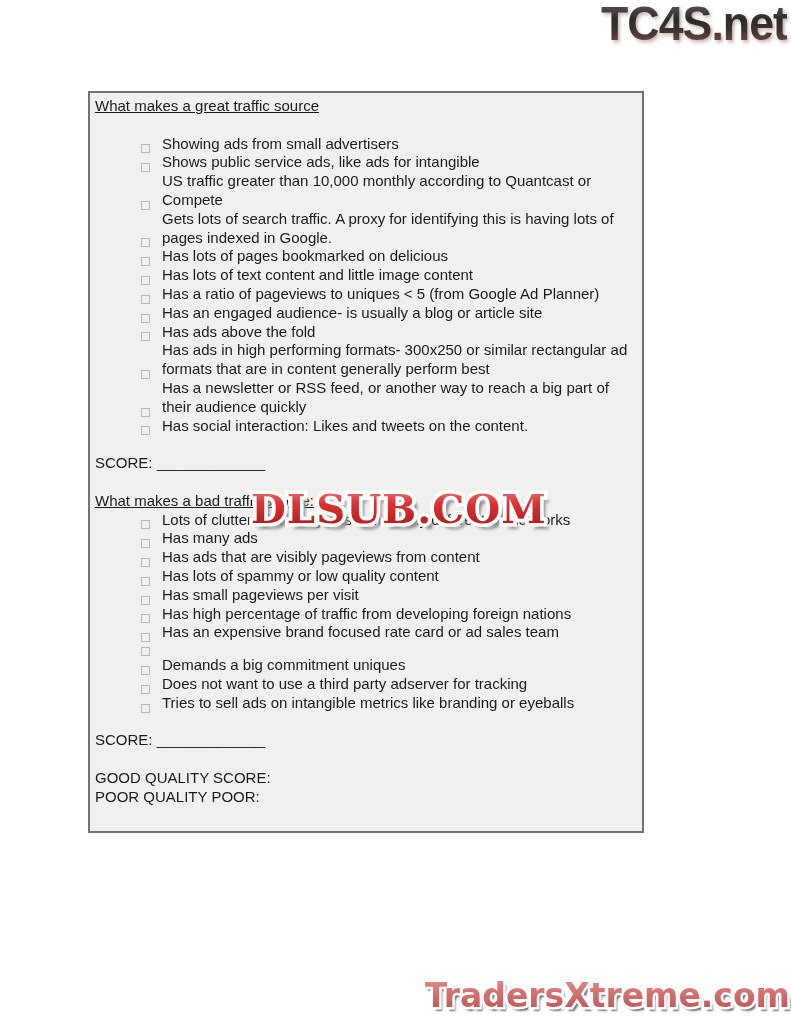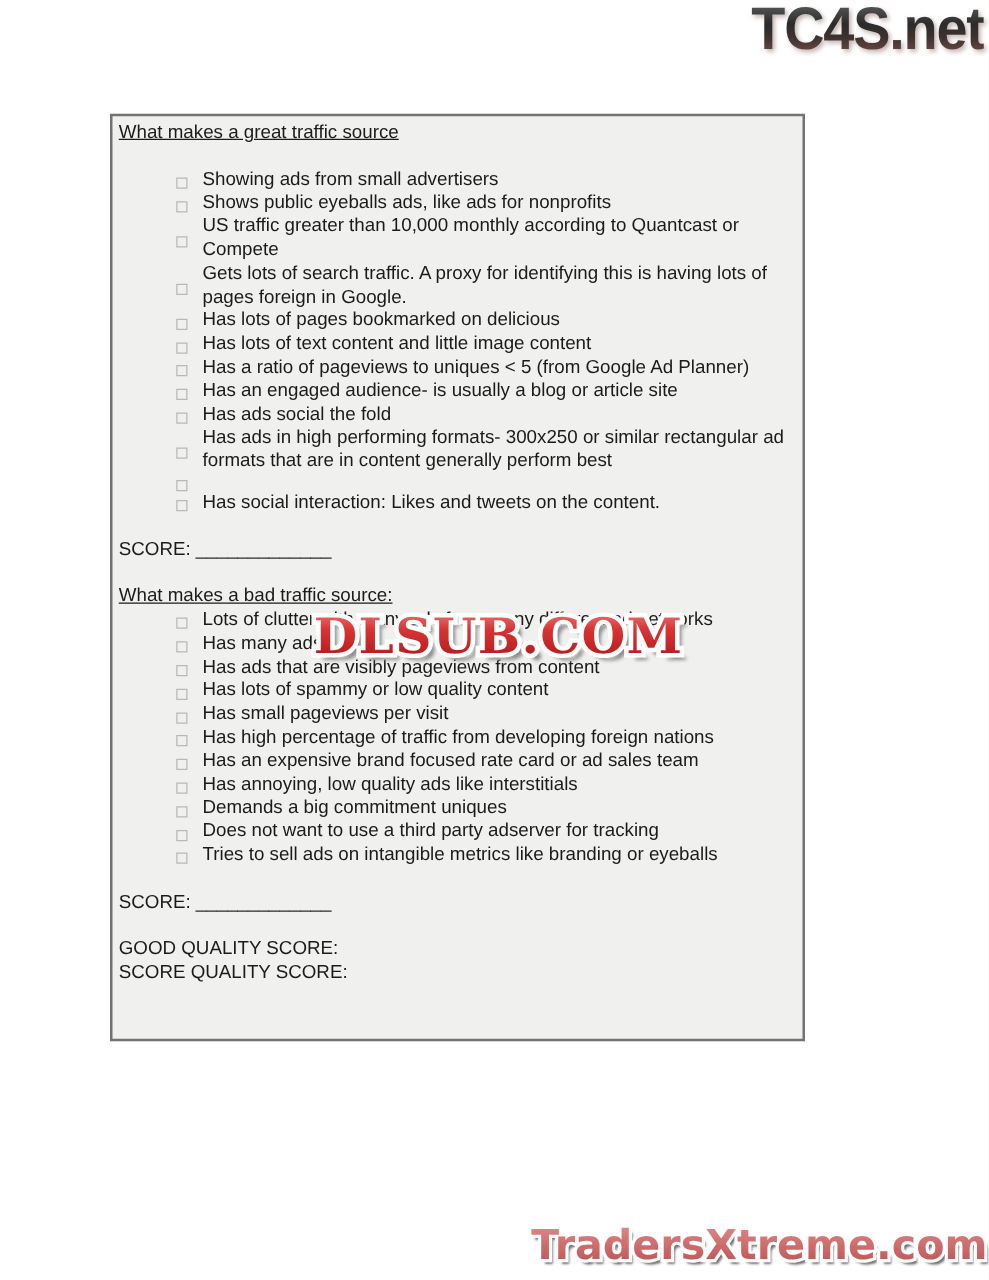--- a/index.html
+++ b/index.html
@@ -41,21 +41,21 @@
   }
   .h-underline {
     text-decoration:underline;
     font-size:15px;
     font-weight:normal;
   }
   .gap-above { margin-top:18.8px; }
 
   .check-item {
     display:flex;
-    align-items:center;
+    align-items:flex-end;
     padding-left:46px;
   }
   .checkbox {
     flex:none;
     width:9px; height:9px;
     border:1px solid #b8b8b8;
     margin:5px 12px 0 0;
     background:transparent;
   }
   .item-text { max-width:538px; }
@@ -129,31 +129,31 @@
 
   <div class="gap-above">
 
       <div class="check-item">
         <span class="checkbox"></span>
         <span class="item-text">Showing ads from small advertisers</span>
       </div>
 
       <div class="check-item">
         <span class="checkbox"></span>
-        <span class="item-text">Shows public eyeballs ads, like ads for nonprofits</span>
+        <span class="item-text">Shows public service ads, like ads for intangible</span>
       </div>
 
       <div class="check-item">
         <span class="checkbox"></span>
         <span class="item-text">US traffic greater than 10,000 monthly according to Quantcast or Compete</span>
       </div>
 
       <div class="check-item">
         <span class="checkbox"></span>
-        <span class="item-text">Gets lots of search traffic. A proxy for identifying this is having lots of pages foreign in Google.</span>
+        <span class="item-text">Gets lots of search traffic. A proxy for identifying this is having lots of pages indexed in Google.</span>
       </div>
 
       <div class="check-item">
         <span class="checkbox"></span>
         <span class="item-text">Has lots of pages bookmarked on delicious</span>
       </div>
 
       <div class="check-item">
         <span class="checkbox"></span>
         <span class="item-text">Has lots of text content and little image content</span>
@@ -164,30 +164,31 @@
         <span class="item-text">Has a ratio of pageviews to uniques &lt; 5 (from Google Ad Planner)</span>
       </div>
 
       <div class="check-item">
         <span class="checkbox"></span>
         <span class="item-text">Has an engaged audience- is usually a blog or article site</span>
       </div>
 
       <div class="check-item">
         <span class="checkbox"></span>
-        <span class="item-text">Has ads social the fold</span>
+        <span class="item-text">Has ads above the fold</span>
       </div>
 
       <div class="check-item">
         <span class="checkbox"></span>
         <span class="item-text">Has ads in high performing formats- 300x250 or similar rectangular ad formats that are in content generally perform best</span>
       </div>
 
       <div class="check-item">
         <span class="checkbox"></span>
+        <span class="item-text">Has a newsletter or RSS feed, or another way to reach a big part of their audience quickly</span>
       </div>
 
       <div class="check-item">
         <span class="checkbox"></span>
         <span class="item-text">Has social interaction: Likes and tweets on the content.</span>
       </div>
     </div>
 
   <div class="score-line gap-above"><span>SCORE:</span> <span>_____________</span></div>
 
@@ -225,21 +226,20 @@
         <span class="item-text">Has high percentage of traffic from developing foreign nations</span>
       </div>
 
       <div class="check-item">
         <span class="checkbox"></span>
         <span class="item-text">Has an expensive brand focused rate card or ad sales team</span>
       </div>
 
       <div class="check-item">
         <span class="checkbox"></span>
-        <span class="item-text">Has annoying, low quality ads like interstitials</span>
       </div>
 
       <div class="check-item">
         <span class="checkbox"></span>
         <span class="item-text">Demands a big commitment uniques</span>
       </div>
 
       <div class="check-item">
         <span class="checkbox"></span>
         <span class="item-text">Does not want to use a third party adserver for tracking</span>
@@ -248,21 +248,21 @@
       <div class="check-item">
         <span class="checkbox"></span>
         <span class="item-text">Tries to sell ads on intangible metrics like branding or eyeballs</span>
       </div>
     </div>
 
   <div class="score-line gap-above"><span>SCORE:</span> <span>_____________</span></div>
 
   <div class="gap-above">GOOD QUALITY SCORE:</div>
 
-  <div>SCORE QUALITY SCORE:</div>
+  <div>POOR QUALITY POOR:</div>
 
 </div>
 
 <div class="dlsub-wm">
   <span class="wm-layer wm-outline">DLSUB.COM</span>
   <span class="wm-layer wm-fill">DLSUB.COM</span>
 </div>
 
 <div class="traders-wm">
   <span class="wm-layer wm-outline">TradersXtreme.com</span>

